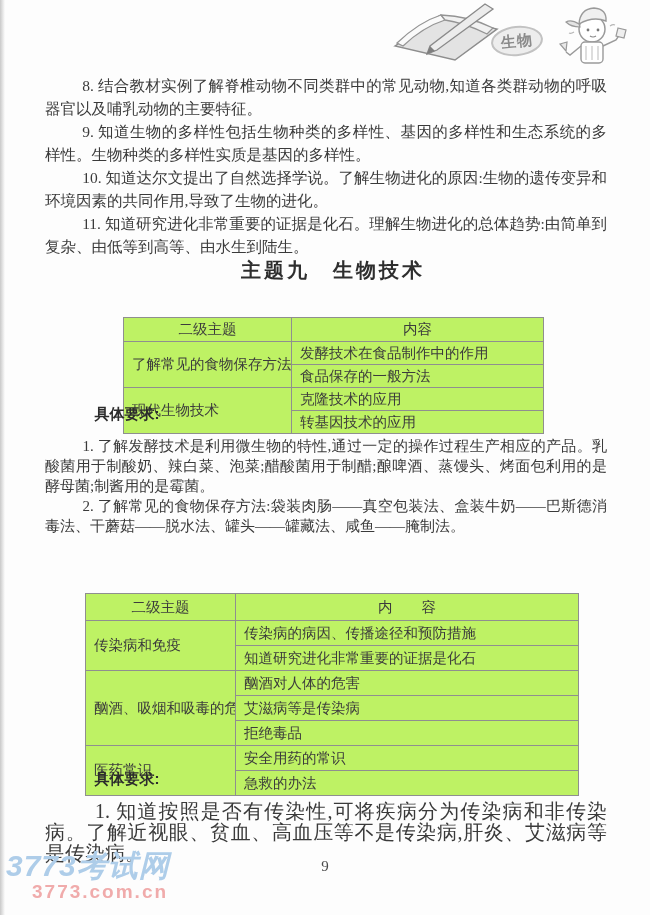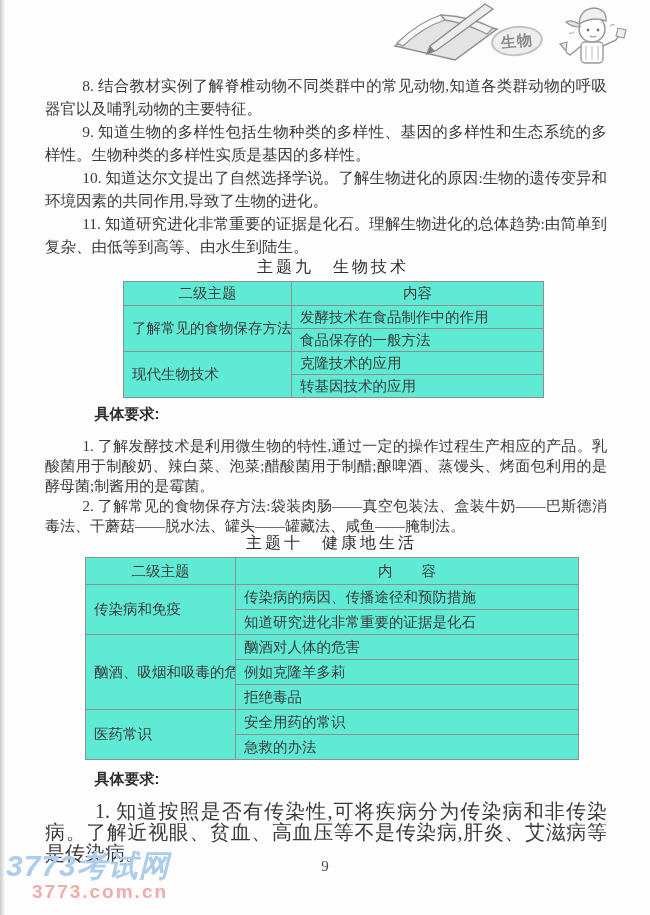--- a/index.html
+++ b/index.html
@@ -23,27 +23,27 @@
   .bubble span{font-family:"Liberation Sans",sans-serif;font-weight:bold;
     font-size:15px;color:#8a8a8a;letter-spacing:1px;}
 
   
   .intro{position:absolute;left:45px;width:562px;top:74px;}
   .intro p{margin:0;text-indent:2.4em;line-height:23px;font-size:15.5px;
     text-align:justify;color:#3a3a3a;}
 
   
   .tbl-title{position:absolute;margin:0;text-align:center;
-    font-size:16px;font-weight:normal;letter-spacing:3px;color:#2e2e2e;}
+    font-size:20px;font-weight:bold;letter-spacing:3px;color:#2e2e2e;}
   .t1-title{left:123px;width:420px;top:257px;}
   .t2-title{left:85px;width:493px;top:533px;}
 
   
   table.tbl{position:absolute;border-collapse:collapse;table-layout:fixed;
-    background:#5eead4;}
+    background:#bef264;margin-top:36px;}
   .tbl1{left:123px;top:281px;width:420px;}
   .tbl2{left:85px;top:557px;width:493px;}
   table.tbl td{
     border:1px solid #8f8f8f;font-size:14.5px;color:#3c3c3c;
     padding:0 8px;vertical-align:middle;overflow:hidden;white-space:nowrap;
   }
   .tbl1 td{height:22px;}
   .tbl2 td{height:24px;}
   .tbl1 tr.hdr td{height:23px;text-align:center;}
   .tbl2 tr.hdr td{height:26px;text-align:center;}
@@ -147,21 +147,20 @@
     </tr>
   </tbody>
     </table>
 
   <div class="reqs reqs1">
     <p class="req-head">具体要求:</p>
     <p>1. 了解发酵技术是利用微生物的特性,通过一定的操作过程生产相应的产品。乳酸菌用于制酸奶、辣白菜、泡菜;醋酸菌用于制醋;酿啤酒、蒸馒头、烤面包利用的是酵母菌;制酱用的是霉菌。</p>
     <p>2. 了解常见的食物保存方法:袋装肉肠——真空包装法、盒装牛奶——巴斯德消毒法、干蘑菇——脱水法、罐头——罐藏法、咸鱼——腌制法。</p>
   </div>
 
-  <h3 class="tbl-title t2-title">主题十　健康地生活</h3>
 
   <table class="tbl tbl2">
     <colgroup>
         <col style="width:150px">
         <col style="width:343px">
       </colgroup>
     <tbody>
         <tr class="hdr">
       <td>二级主题</td>
       <td>内　　容</td>
@@ -171,21 +170,21 @@
       <td>传染病的病因、传播途径和预防措施</td>
     </tr>
     <tr>
       <td class="light-top">知道研究进化非常重要的证据是化石</td>
     </tr>
     <tr>
       <td class="topic" rowspan="3">酗酒、吸烟和吸毒的危害</td>
       <td>酗酒对人体的危害</td>
     </tr>
     <tr>
-      <td class="light-top">例如克隆羊多莉</td>
+      <td class="light-top">艾滋病等是传染病</td>
     </tr>
     <tr>
       <td class="light-top">拒绝毒品</td>
     </tr>
     <tr>
       <td class="topic" rowspan="2">医药常识</td>
       <td>安全用药的常识</td>
     </tr>
     <tr>
       <td class="light-top">急救的办法</td>

